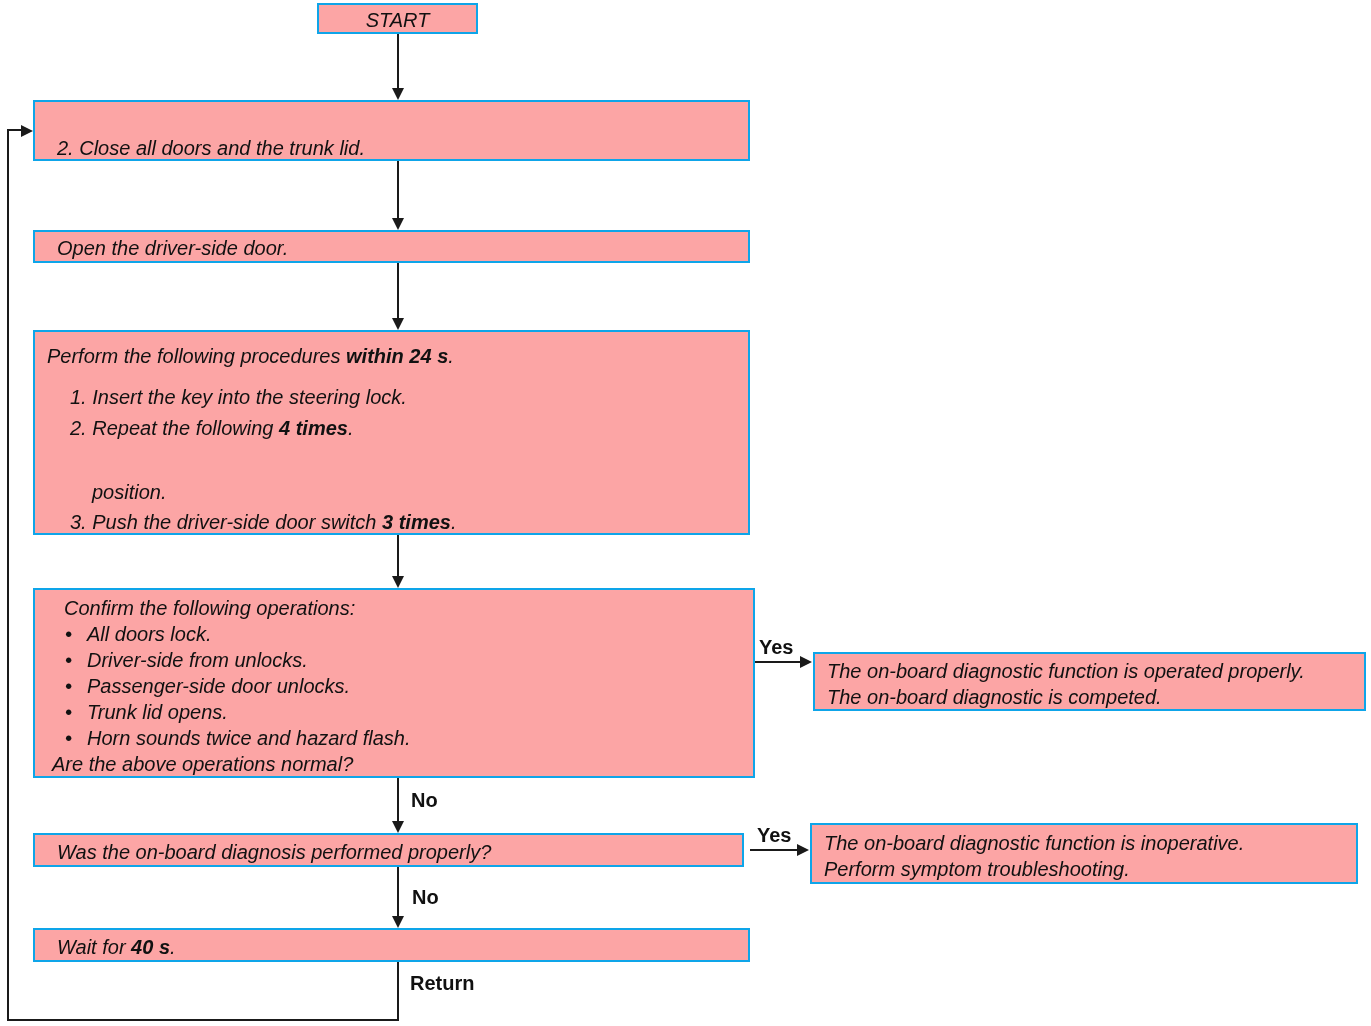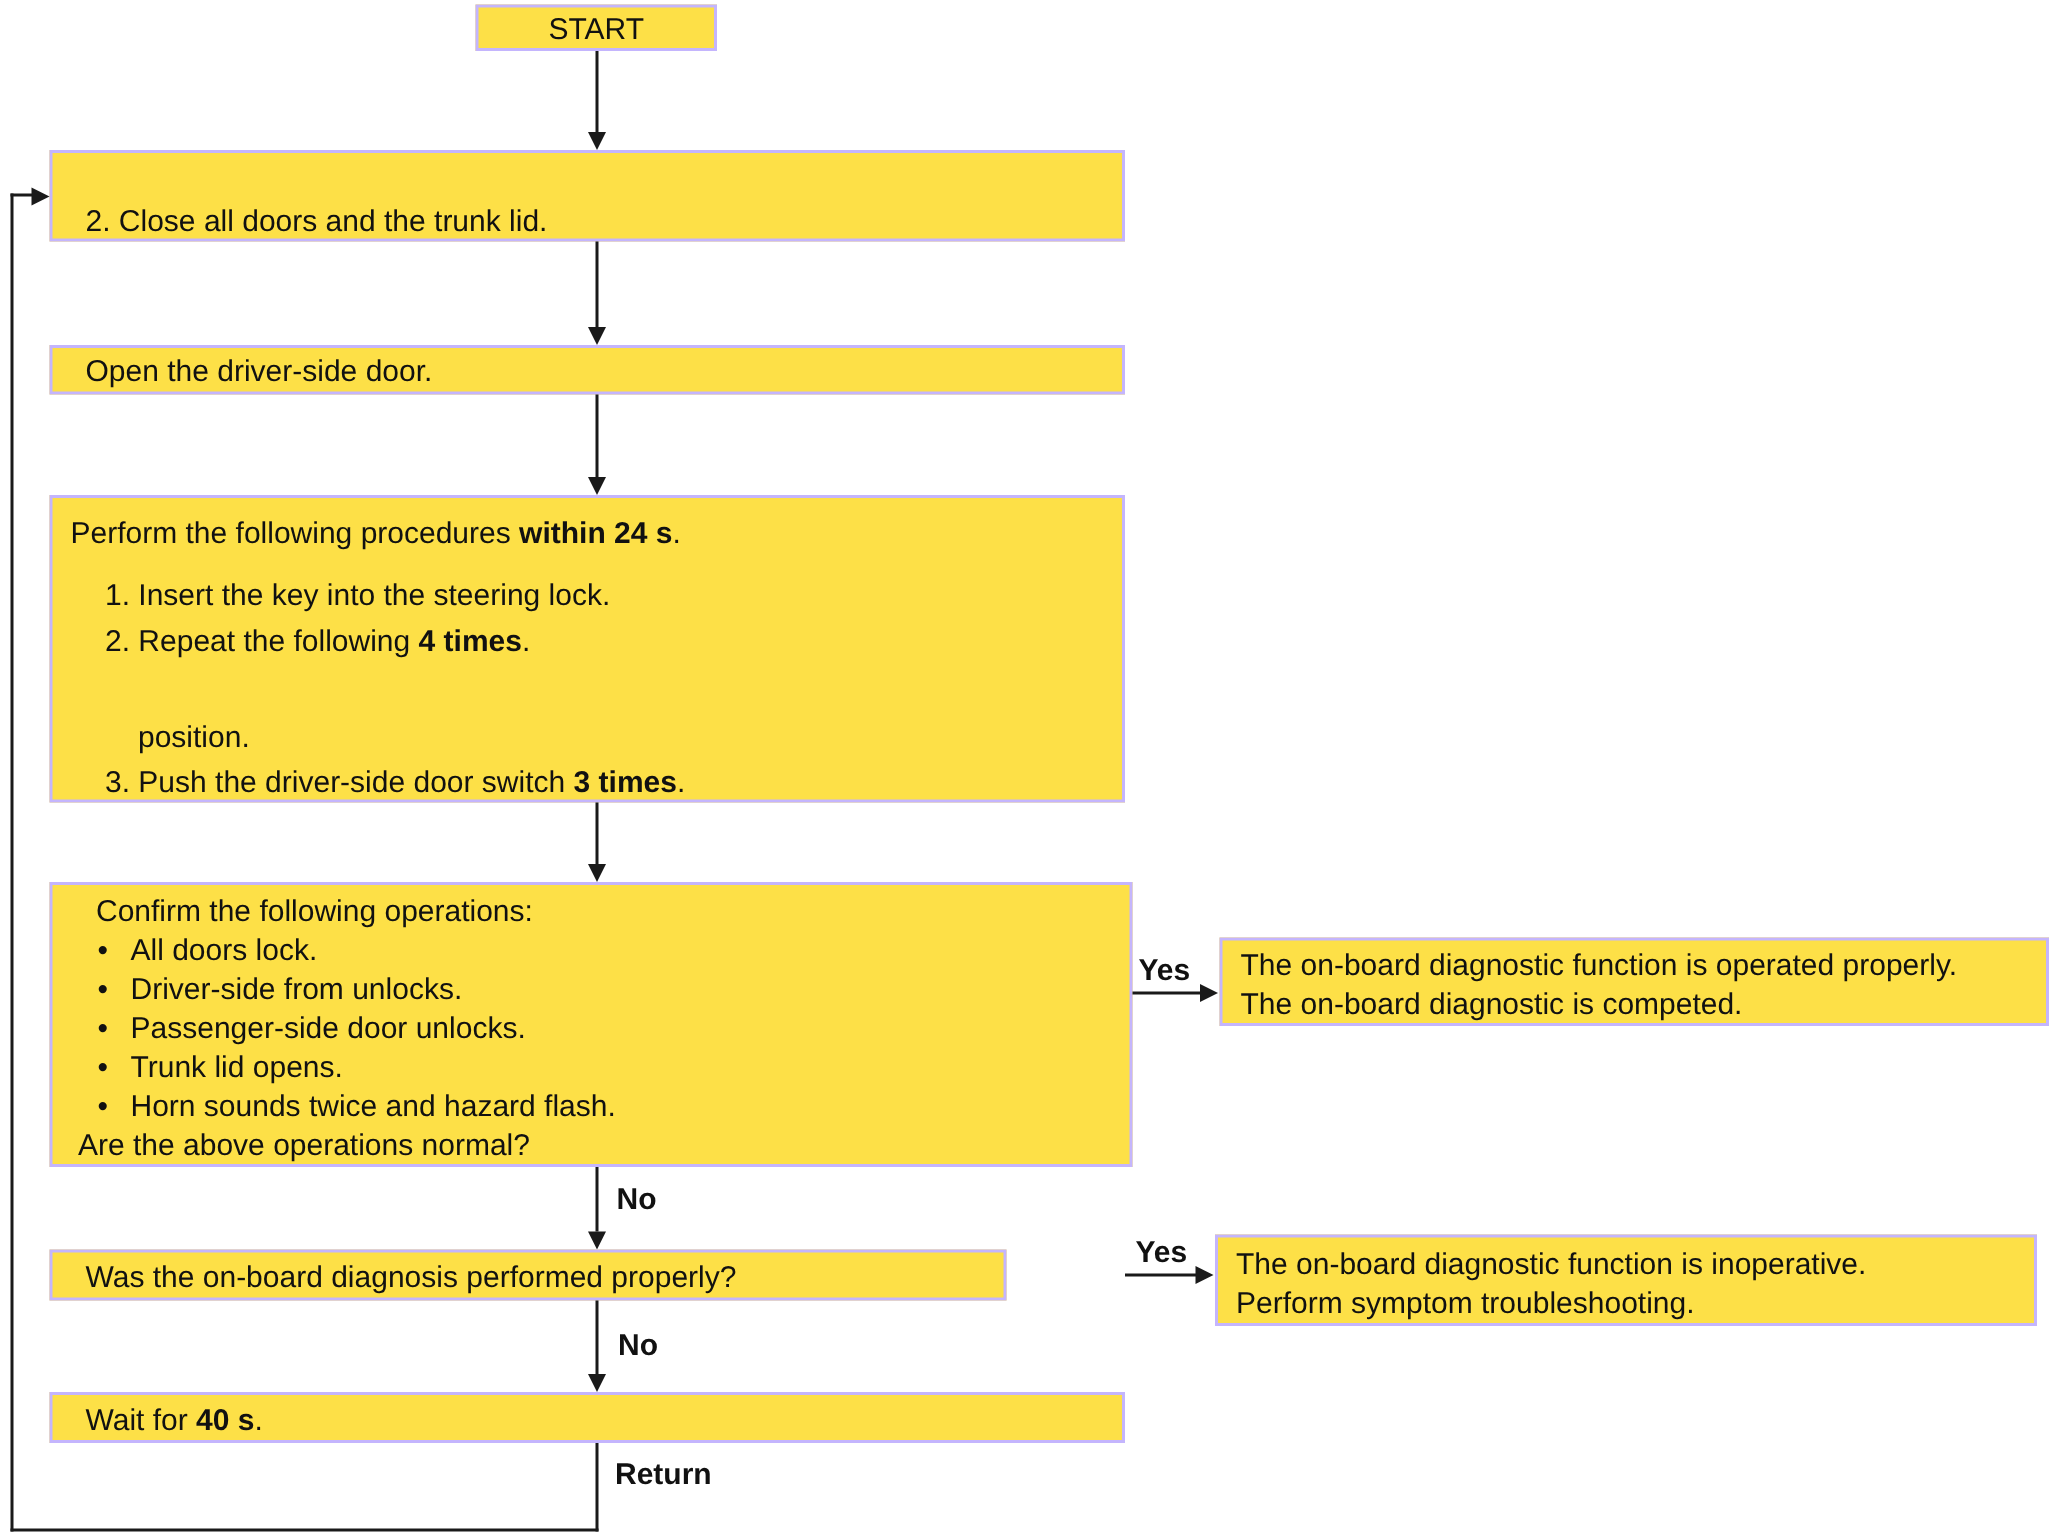--- a/index.html
+++ b/index.html
@@ -11,23 +11,24 @@
     position: relative;
     width: 1371px;
     height: 1026px;
     background: #ffffff;
     font-family: "Liberation Sans", sans-serif;
     color: #111111;
     overflow: hidden;
   }
   .box {
     position: absolute;
-    border: 2px solid #c4b5fd;
-    background: #fde047;
+    border: 2px solid #0ea5e9;
+    background: #fca5a5;
     box-sizing: border-box;
+    font-style: italic;
   }
   .vline, .hline {
     position: absolute;
     background: #1a1a1a;
   }
   .vline { width: 2px; }
   .hline { height: 2px; }
   .arrow-down {
     position: absolute;
     width: 0; height: 0;
@@ -119,30 +120,30 @@
     <div class="txt" style="left:30px; top:135px;">
       <span class="marker" style="width:22px;">•</span><span>Horn sounds twice and hazard flash.</span>
     </div>
     <div class="txt" style="left:17px; top:161px;">Are the above operations normal?</div>
   </div>
 
   <div class="lbl" style="left:759px; top:636px;">Yes</div>
   <div class="hline" style="left:755px; top:661px; width:46px;"></div>
   <div class="arrow-right" style="left:800px; top:656px;"></div>
 
-  <div class="box" style="left:813px; top:625px; width:553px; height:59px;">
+  <div class="box" style="left:813px; top:652px; width:553px; height:59px;">
     <div class="txt" style="left:12px; top:4px;">The on-board diagnostic function is operated properly.</div>
     <div class="txt" style="left:12px; top:30px;">The on-board diagnostic is competed.</div>
   </div>
 
   <div class="lbl" style="left:411px; top:789px;">No</div>
   <div class="vline" style="left:397px; top:778px; height:43px;"></div>
   <div class="arrow-down" style="left:392px; top:821px;"></div>
 
-  <div class="box" style="left:33px; top:833px; width:638px; height:34px;">
+  <div class="box" style="left:33px; top:833px; width:711px; height:34px;">
     <div class="txt" style="left:22px; top:4px;">Was the on-board diagnosis performed properly?</div>
   </div>
 
   <div class="lbl" style="left:757px; top:824px;">Yes</div>
   <div class="hline" style="left:750px; top:849px; width:48px;"></div>
   <div class="arrow-right" style="left:797px; top:844px;"></div>
 
   <div class="box" style="left:810px; top:823px; width:548px; height:61px;">
     <div class="txt" style="left:12px; top:5px;">The on-board diagnostic function is inoperative.</div>
     <div class="txt" style="left:12px; top:31px;text-align:center;">Perform symptom troubleshooting.</div>

